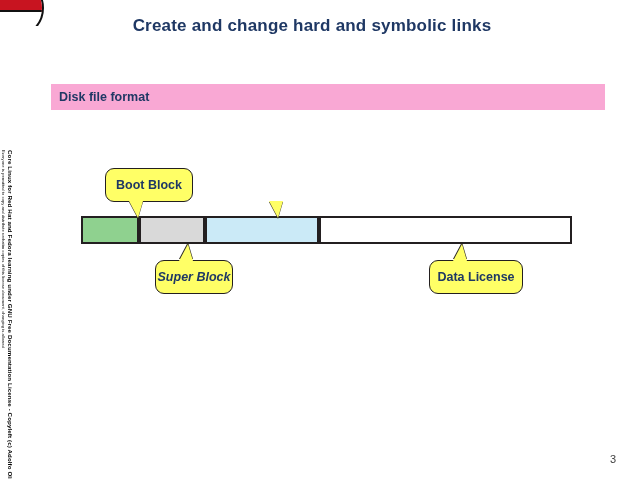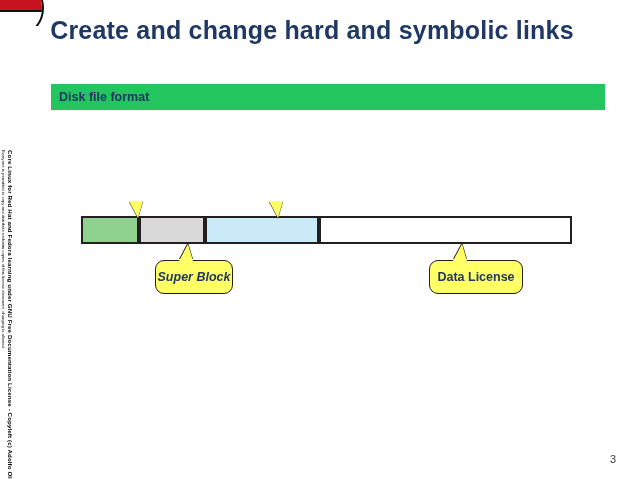--- a/index.html
+++ b/index.html
@@ -46,34 +46,34 @@
     border-bottom: 2px solid #111111;
   }
 
   
   #slide-title {
     position: absolute;
     left: 0;
     top: 16px;
     width: 624px;
     text-align: center;
-    font-size: 25px;
+    font-size: 17px;
     font-weight: bold;
     color: #1f3864;
     letter-spacing: 0.2px;
   }
 
   
   #section-bar {
     position: absolute;
     left: 51px;
     top: 84px;
     width: 554px;
     height: 26px;
-    background: #22c55e;
+    background: #f9a8d4;
     display: flex;
     align-items: center;
   }
   #section-bar-label {
     padding-left: 8px;
     font-size: 12.5px;
     font-weight: bold;
     color: #1f3864;
   }
 
@@ -163,20 +163,23 @@
 <div id="vertical-notice">
   <span class="line1">Core Linux for Red Hat and Fedora learning under GNU Free Documentation License - Copyleft (c) Adolfo Oliveira 2012</span>
   <span class="line2">Everyone is permitted to copy and distribute verbatim copies of this license document, changing is allowed</span>
 </div>
 
 <div id="diagram">
     <div class="strip" style="left: 81px; width: 58px; background: rgb(143, 209, 143);"></div>
     <div class="strip" style="left: 139px; width: 66px; background: rgb(217, 217, 217);"></div>
     <div class="strip" style="left: 205px; width: 114px; background: rgb(203, 234, 247);"></div>
     <div class="strip" style="left: 319px; width: 253px; background: rgb(255, 255, 255);"></div>
+    <div class="callout" style="left: 105px; top: 168px; width: 88px; height: 34px;">
+      <span>Boot Block</span>
+    </div>
     <div class="tail" style="left: 129px; top: 201px; border-left: 9px solid transparent; border-right: 5px solid transparent; border-top: 17px solid rgb(255, 255, 102); filter: drop-shadow(rgb(35, 31, 32) 0px 1.5px 0px);"></div>
     <div class="tail" style="left: 269px; top: 201px; border-left: 9px solid transparent; border-right: 5px solid transparent; border-top: 17px solid rgb(255, 255, 102); filter: drop-shadow(rgb(35, 31, 32) 0px 1.5px 0px);"></div>
     <div class="callout" style="left: 155px; top: 260px; width: 78px; height: 34px; font-style: italic;">
       <span>Super Block</span>
     </div>
     <div class="tail" style="left: 179px; top: 244px; border-left: 9px solid transparent; border-right: 5px solid transparent; border-bottom: 17px solid rgb(255, 255, 102); filter: drop-shadow(rgb(35, 31, 32) 0px -1.5px 0px);"></div>
     <div class="callout" style="left: 429px; top: 260px; width: 94px; height: 34px;">
       <span>Data License</span>
     </div>
     <div class="tail" style="left: 453px; top: 244px; border-left: 9px solid transparent; border-right: 5px solid transparent; border-bottom: 17px solid rgb(255, 255, 102); filter: drop-shadow(rgb(35, 31, 32) 0px -1.5px 0px);"></div>

